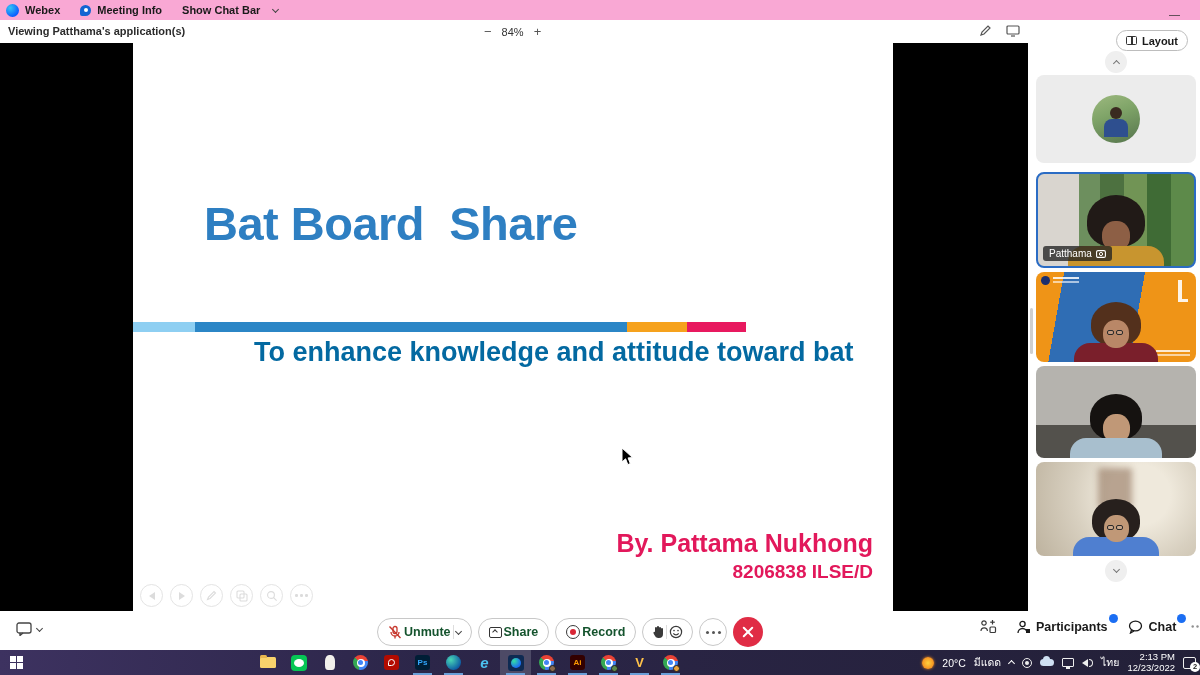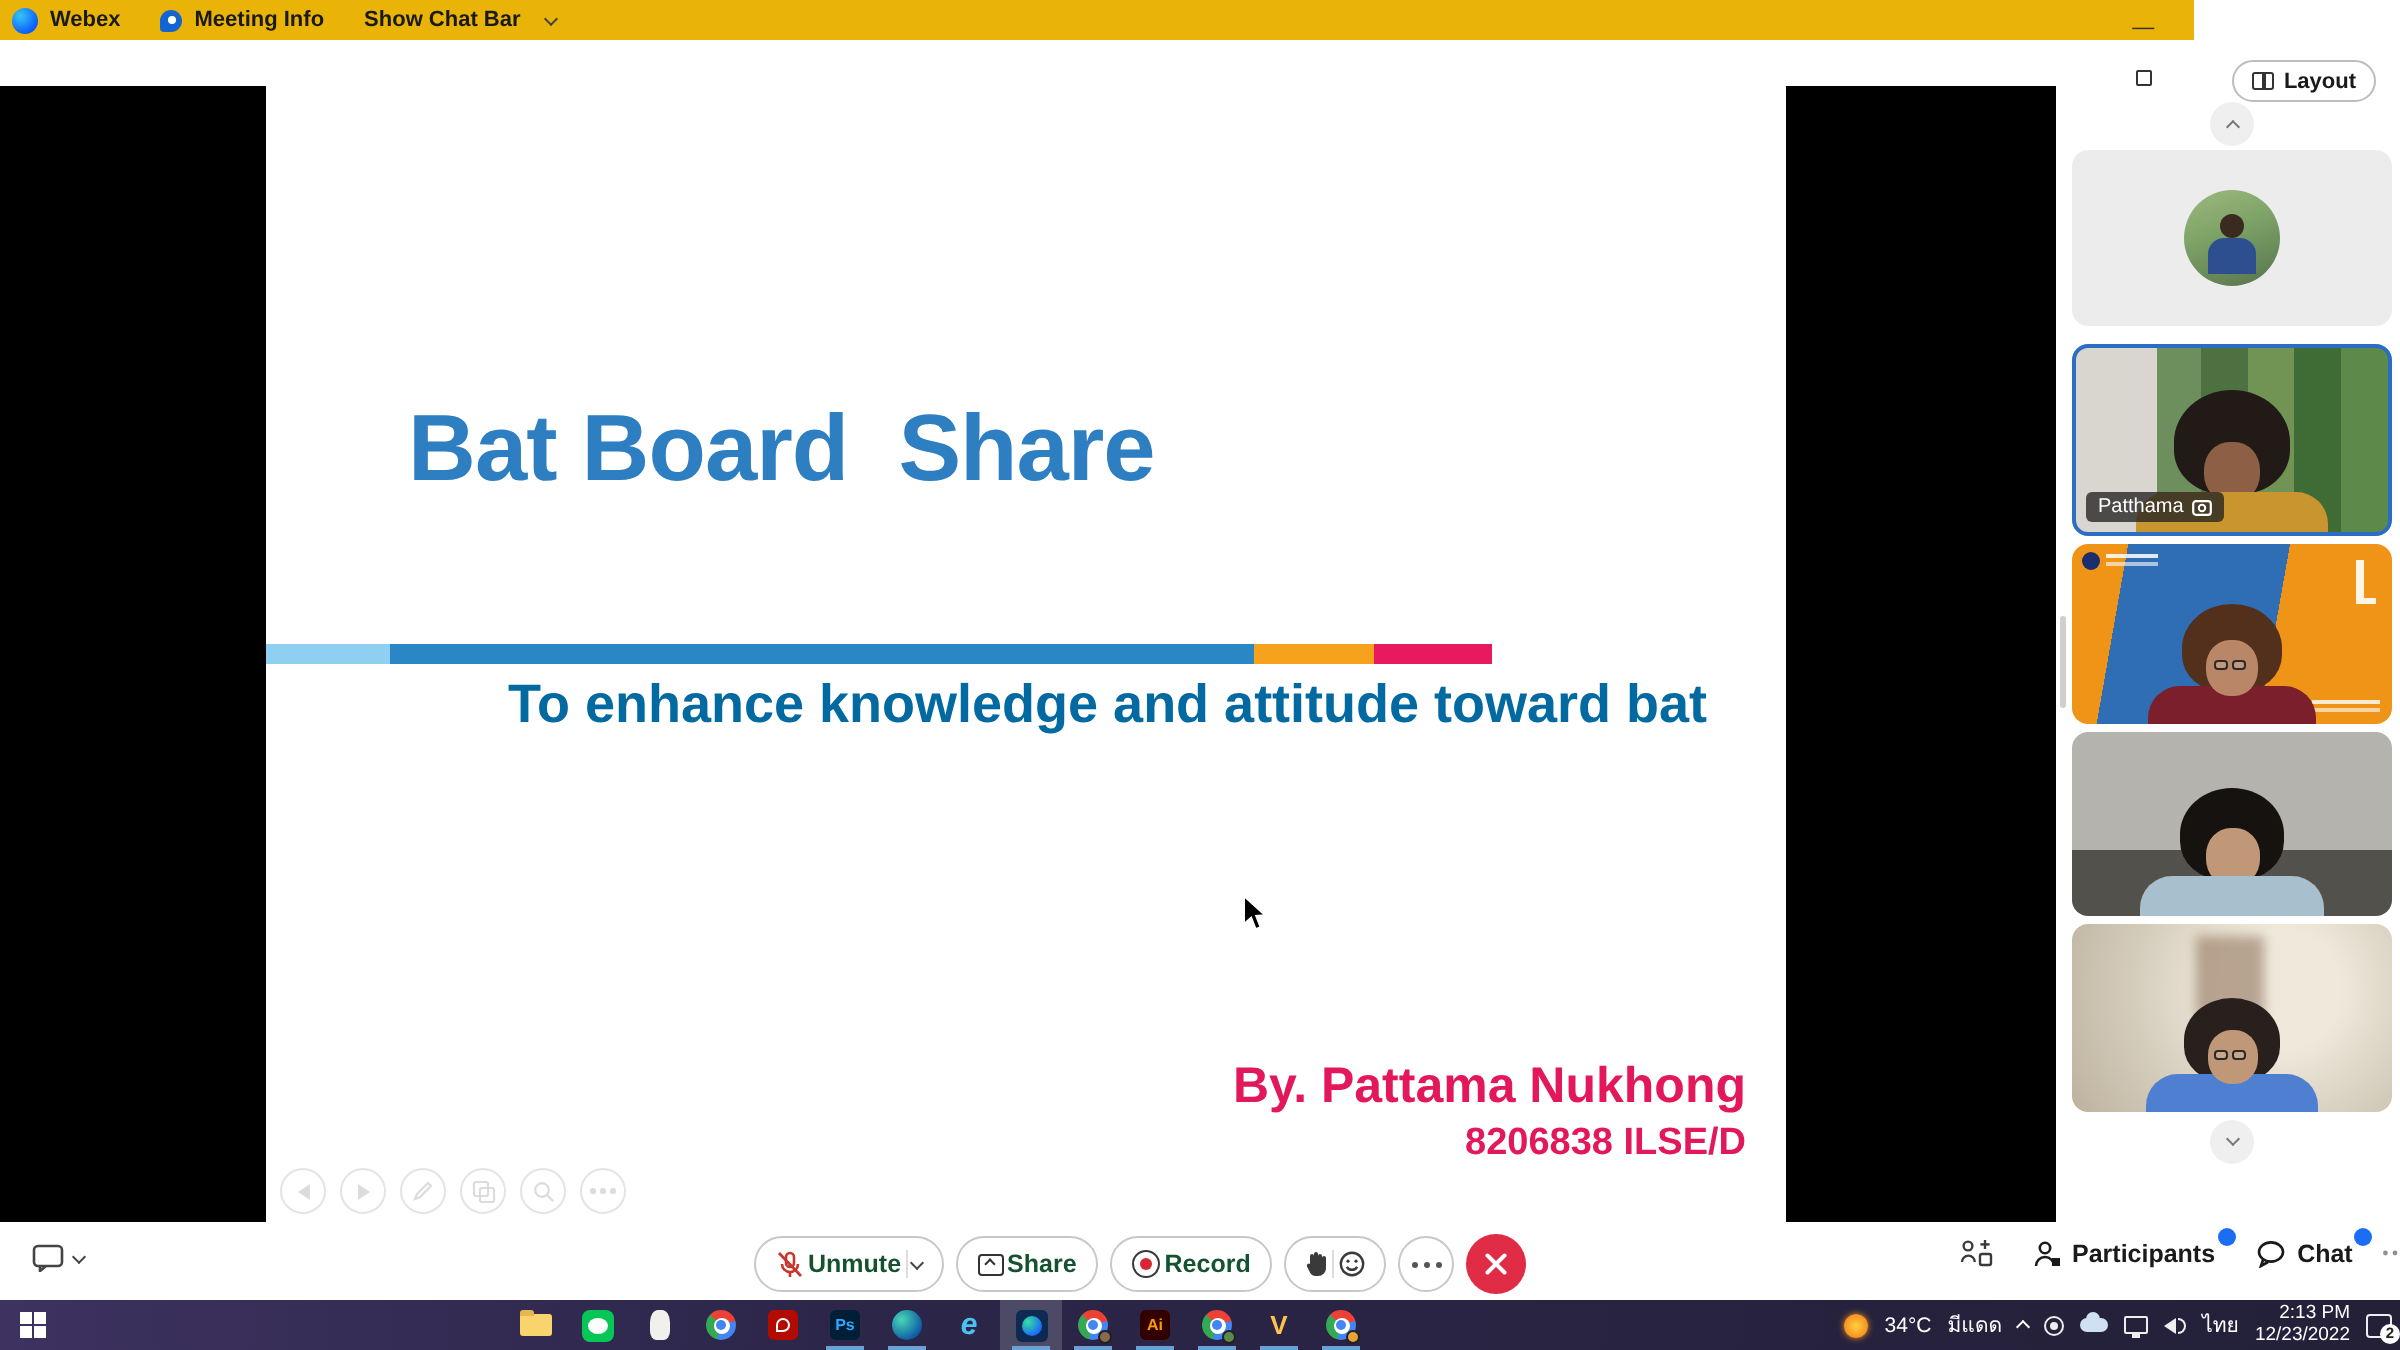--- a/index.html
+++ b/index.html
@@ -1,20 +1,20 @@
 <!DOCTYPE html>
 <html><head>
 <meta charset="utf-8">
 <style>
   * { margin:0; padding:0; box-sizing:border-box; }
   html,body { width:1200px; height:675px; overflow:hidden; font-family:"Liberation Sans","DejaVu Sans",sans-serif; background:#fff; }
   #app { position:relative; width:1200px; height:675px; }
 
   
-  .menubar { position:absolute; top:0; left:0; width:1097px; height:20px; background:#eab308; display:flex; align-items:center; font-size:11px; color:#1a1a1a; }
+  .menubar { position:absolute; top:0; left:0; width:1200px; height:20px; background:#f9a8d4; display:flex; align-items:center; font-size:11px; color:#1a1a1a; }
   .mb-left { display:flex; align-items:center; gap:6px; padding-left:6px; }
   .webex-logo { width:13px; height:13px; border-radius:50%; background:radial-gradient(circle at 32% 30%, #34c6f4, #0b5cff 72%); }
   .mb-brand { font-weight:bold; margin-right:14px; }
   .mi-icon { width:11px; height:11px; border-radius:50% 50% 50% 2px; background:#1464d2; position:relative; }
   .mi-icon::after { content:""; position:absolute; left:3.5px; top:3.5px; width:4px; height:4px; border-radius:50%; background:#fff; }
   .mb-item { font-weight:bold; margin-right:14px; display:flex; align-items:center; gap:5px; }
   .chev { width:5px; height:5px; border-right:1.4px solid #444; border-bottom:1.4px solid #444; transform:rotate(45deg); display:inline-block; margin-top:-2px; }
   .mb-right { margin-left:auto; display:flex; align-items:center; gap:7px; padding-right:4px;flex-direction:column; }
   .timer { font-size:11px; color:#1a1a1a; }
   .rec-badge { width:12px; height:12px; border-radius:50%; background:#d5293d; position:relative; }
@@ -184,20 +184,37 @@
       <span class="wbtn">—</span>
       <span class="wbtn">
           <span class="restore-glyph"></span>
         </span>
       <span class="wbtn">
           <span class="close-glyph"></span>
         </span>
     </div>
   </div>
 
+  <div class="toolbar">
+    <span class="viewing">Viewing Patthama's application(s)</span>
+    <div class="zoomgrp">
+      <span class="zbtn">−</span>
+      <span>84%</span>
+      <span class="zbtn">+</span>
+    </div>
+    <div class="tb-icons">
+      <svg width="13" height="13" viewBox="0 0 13 13">
+          <path d="M2 11 L3 8 L9 2 L11 4 L5 10 Z" fill="none" stroke="#555" stroke-width="1.2"></path>
+        </svg>
+      <svg width="14" height="12" viewBox="0 0 14 12">
+          <rect x="1" y="1" width="12" height="8" rx="1" fill="none" stroke="#555" stroke-width="1.2"></rect>
+          <line x1="5" y1="11" x2="9" y2="11" stroke="#555" stroke-width="1.2"></line>
+        </svg>
+    </div>
+  </div>
 
   <div class="share-region">
     <div class="slide">
       <div class="slide-title" style="color: rgb(46, 127, 194);">Bat Board  Share</div>
       <div class="stripe">
         <div class="st0" style="background-color: rgb(142, 207, 242);"></div>
         <div class="st1" style="background-color: rgb(43, 134, 198);"></div>
         <div class="st2" style="background-color: rgb(246, 162, 29);"></div>
         <div class="st3" style="background-color: rgb(232, 25, 95);"></div>
       </div>
@@ -465,21 +482,21 @@
         </span>
       <span class="app">
           <span class="chrome-ic">
             <span class="pbadge" style="background:#e8a23c"></span>
           </span>
           <span class="ul"></span>
         </span>
     </div>
     <div class="tray">
       <span class="sun"></span>
-      <span>34°C</span>
+      <span>20°C</span>
       <span>มีแดด</span>
       <span class="chev"></span>
       <span class="odot">
           <i></i>
         </span>
       <span class="cloud"></span>
       <span class="moni"></span>
       <span class="spk">
           <span class="cone"></span>
           <span class="wave"></span>

